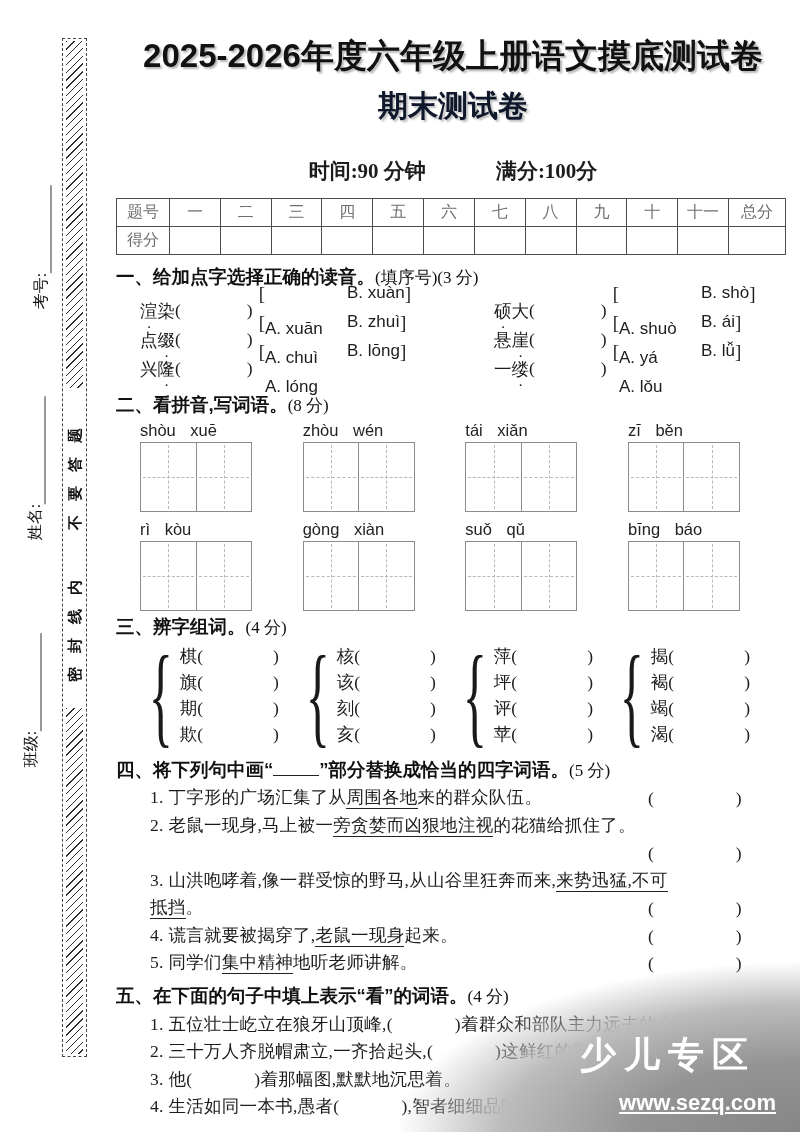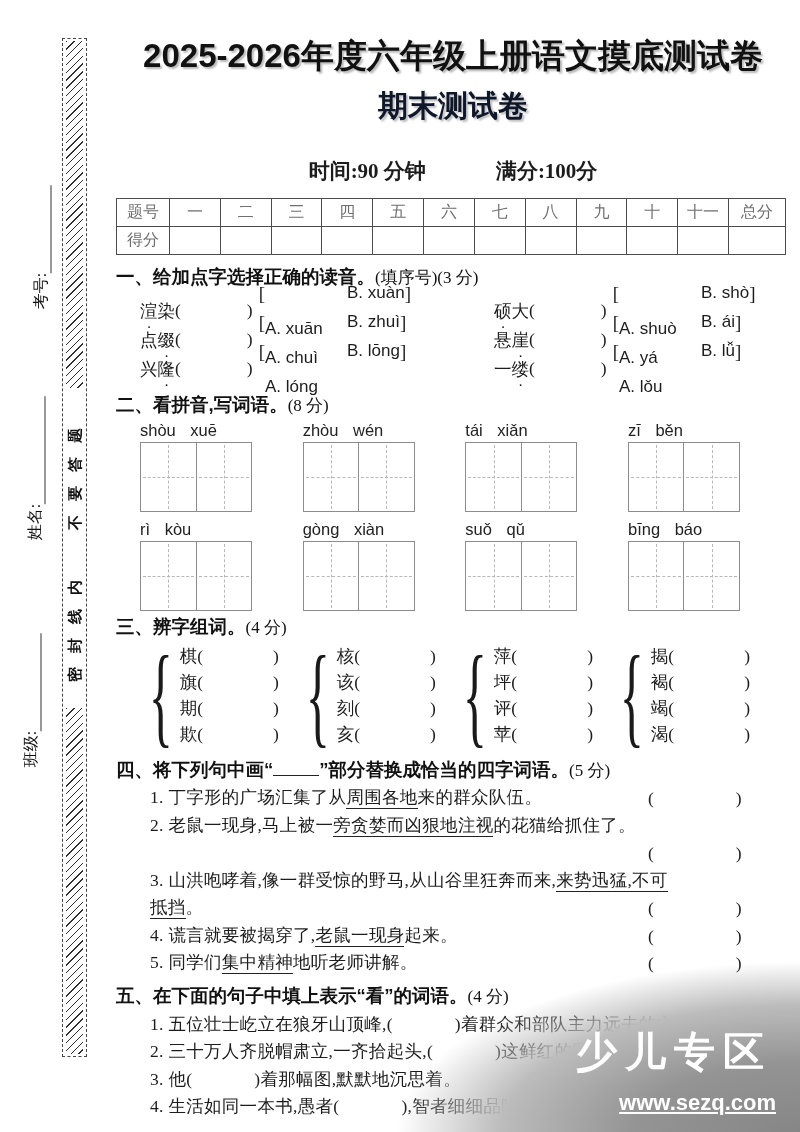--- a/index.html
+++ b/index.html
@@ -107,23 +107,23 @@
   .u { border-bottom:1.2px solid #222; padding-bottom:1px; }
   .ans { display:inline-flex; justify-content:space-between; width:94px; margin-right:48px; flex:0 0 auto; }
   .s5gap { display:inline-block; width:62px; }
 
   
   .wm {
     position:absolute; right:0; bottom:0; width:430px; height:185px;
     background:radial-gradient(120% 118% at 100% 100%, #868686 0%, #949494 32%, #bcbcbc 58%, rgba(255,255,255,0) 78%);
   }
   .wm-brand {
-    position:absolute; right:28px; bottom:52px;
+    position:absolute; right:44px; bottom:52px;
     font-family:"Liberation Sans", sans-serif; font-weight:800;
-    font-size:41px; letter-spacing:8px; color:#ffffff; white-space:nowrap;
+    font-size:36px; letter-spacing:8px; color:#ffffff; white-space:nowrap;
   }
   .wm-url {
     position:absolute; right:24px; bottom:16px;
     font-family:"Liberation Sans", sans-serif; font-weight:700;
     font-size:22px; color:#ffffff; white-space:nowrap;text-decoration:underline;
   }
 </style>
 </head>
 <body>
 

